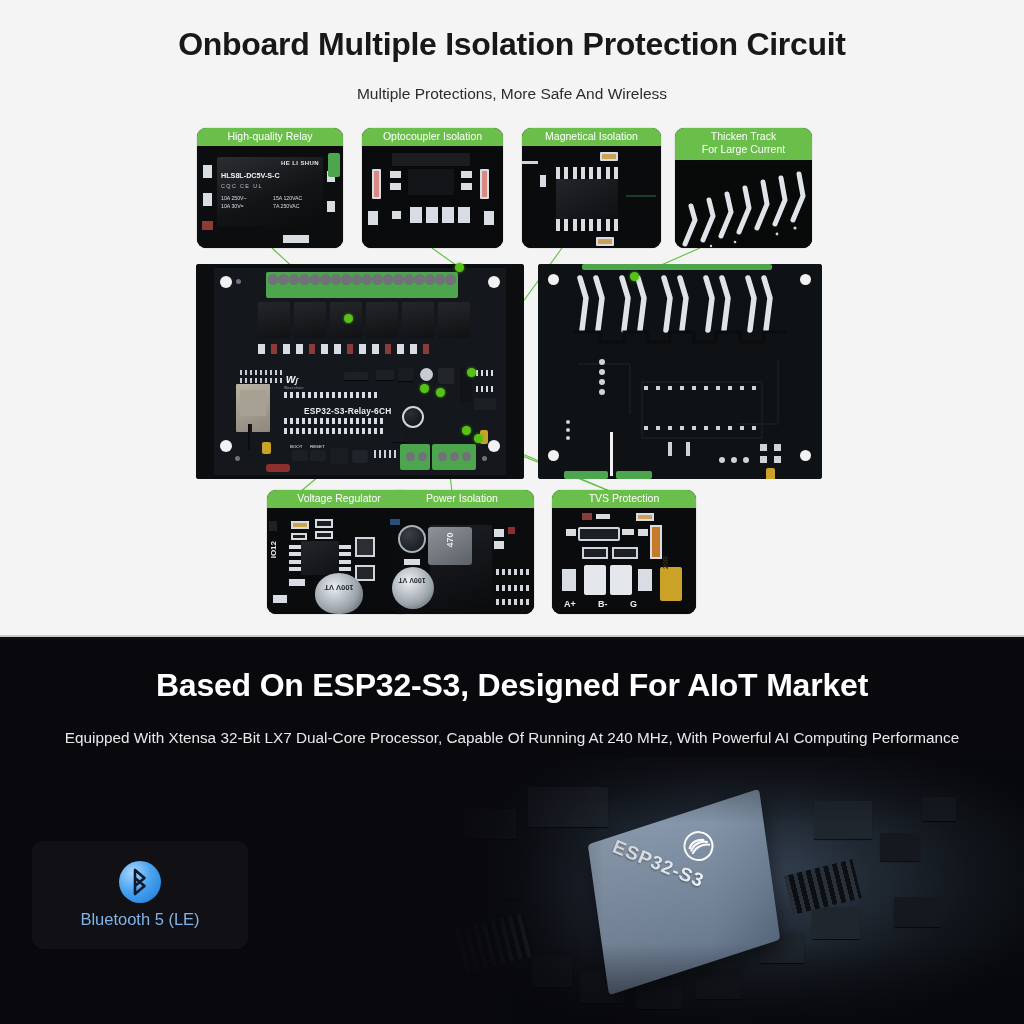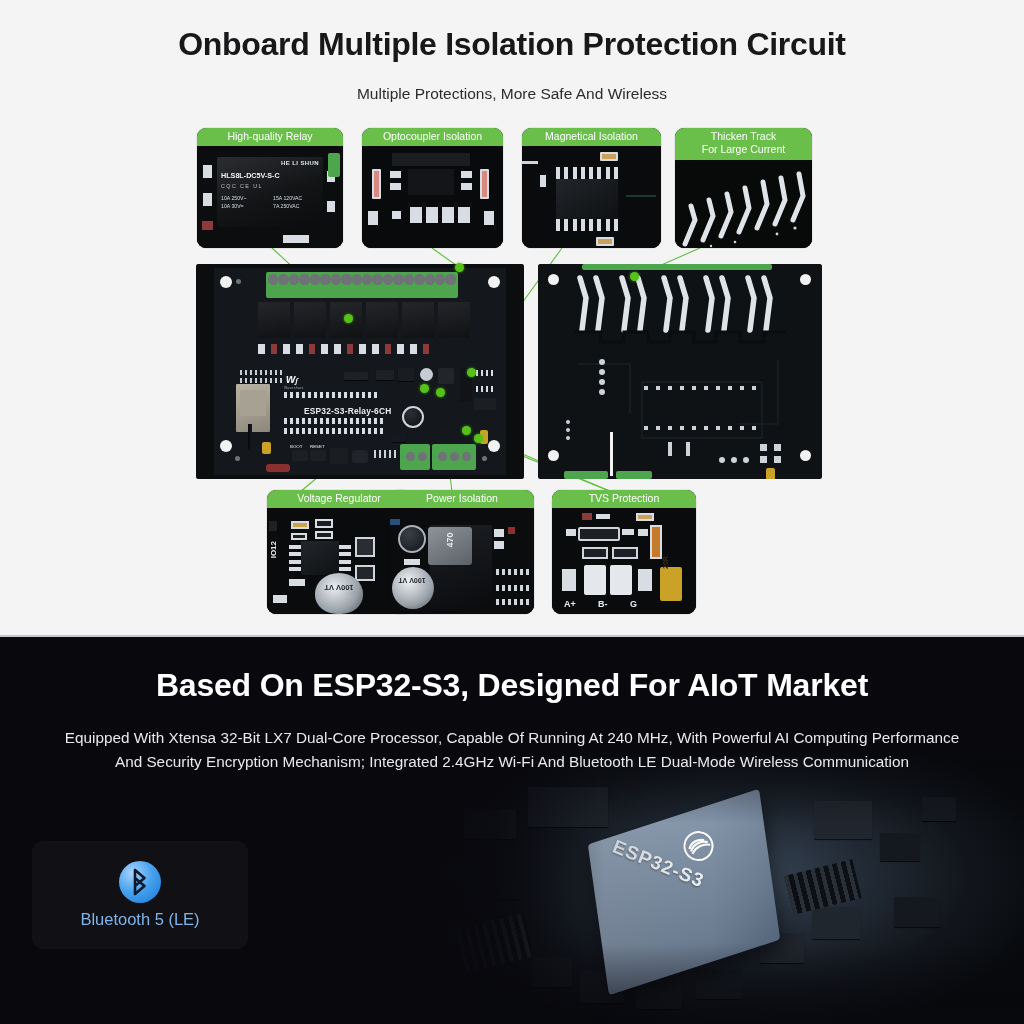--- a/index.html
+++ b/index.html
@@ -613,21 +613,20 @@
           <path d="M12 24 A16 16 0 0 1 27 11" fill="none" stroke="#ffffff" stroke-width="2"></path>
         </svg>
       </div>
       <div class="chip-text">ESP32-S3</div>
       <div class="chip-vignette"></div>
     </div>
 
     <div class="title-bottom">Based On ESP32-S3, Designed For AIoT Market</div>
     <div class="body-bottom">
       <div>Equipped With Xtensa 32-Bit LX7 Dual-Core Processor, Capable Of Running At 240 MHz, With Powerful AI Computing Performance</div>
-      <div>And Security Encryption Mechanism; Integrated 2.4GHz Wi-Fi And Bluetooth LE Dual-Mode Wireless Communication</div>
     </div>
 
     <div class="badges">
       <div class="badge">
         <span class="bt-circle">
           <svg width="22" height="30" viewBox="0 0 22 30">
             <path d="M6 3 L15.5 11 L6 19 M6 11 L15.5 19 L6 27 M6 3 L6 27" fill="none" stroke="#0b1a2e" stroke-width="2.6" stroke-linejoin="round" stroke-linecap="round"></path>
           </svg>
         </span>
         <span class="badge-text">Bluetooth 5 (LE)</span>

